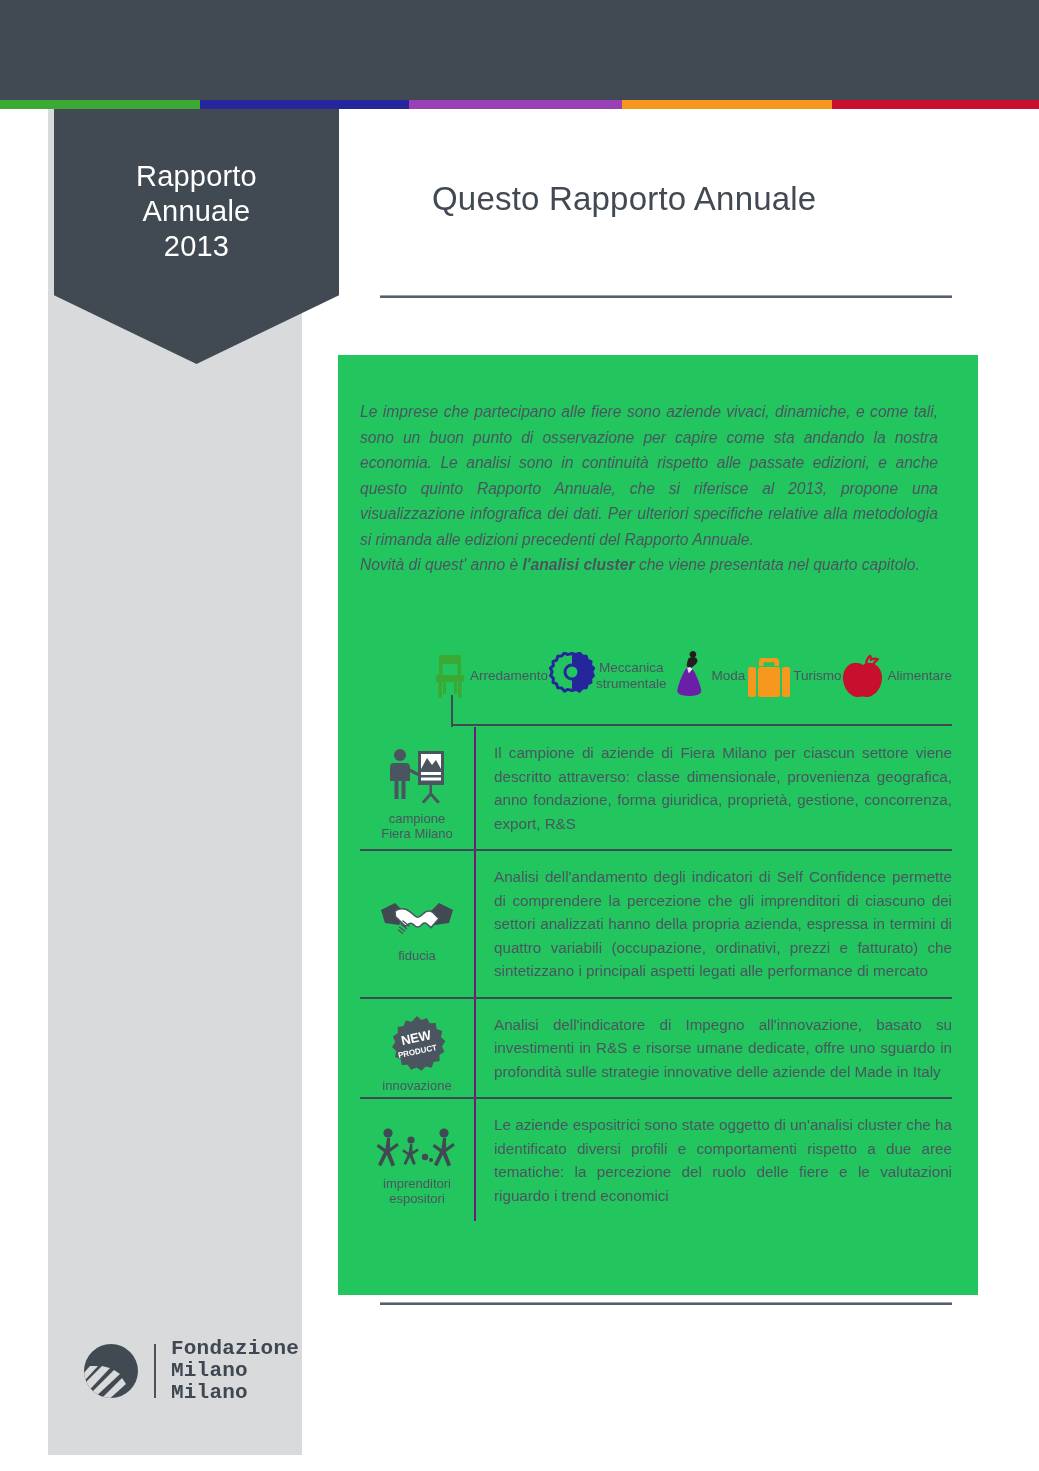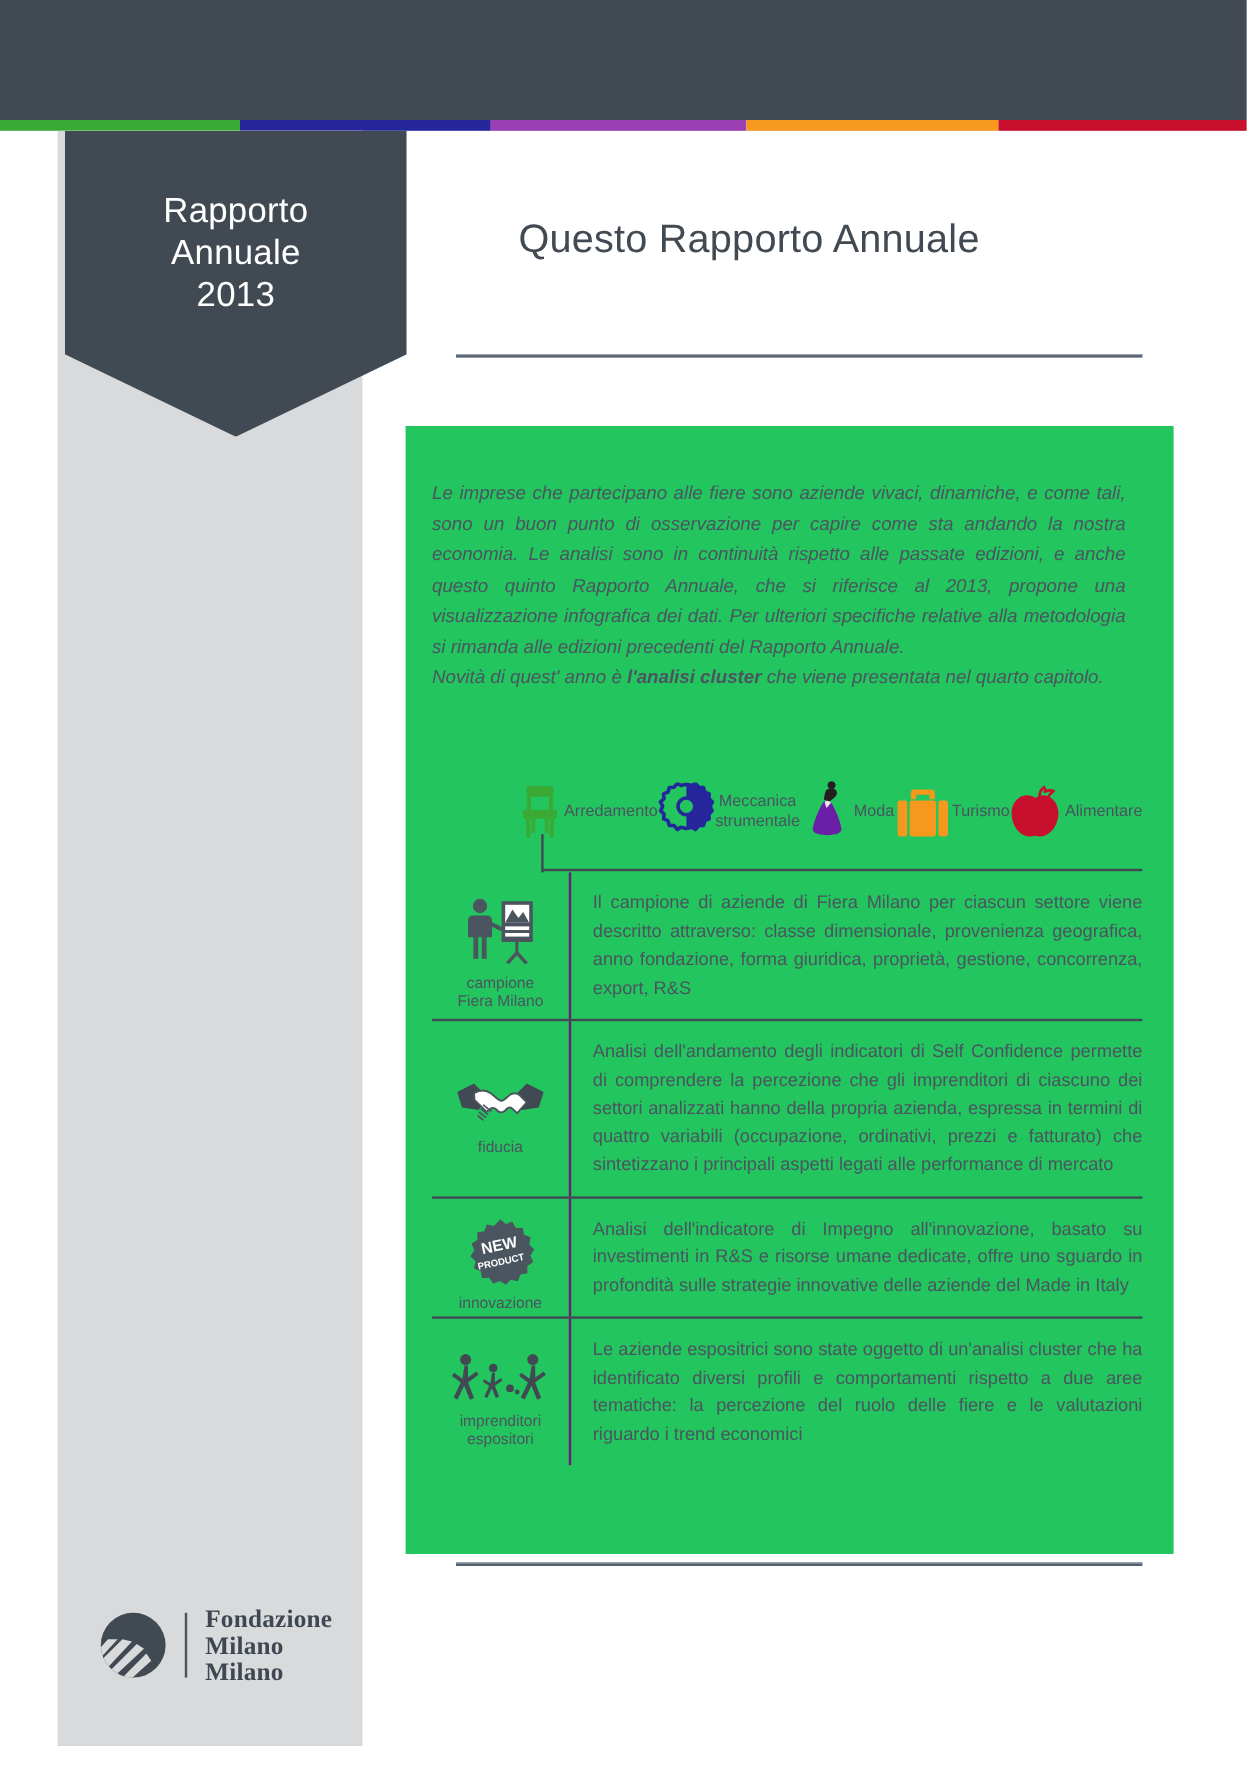--- a/index.html
+++ b/index.html
@@ -73,21 +73,21 @@
   .logo-mark { width: 58px; height: 58px; flex: 0 0 auto; }
   .logo-divider {
     width: 2px;
     height: 54px;
     background: #4a535e;
     margin: 0 15px 0 14px;
     flex: 0 0 auto;
   }
   .logo-text {
     color: #3f4852;
-    font-family: Liberation Serif, serif;
+    font-family: Liberation Mono, monospace;
     font-size: 21px;
     line-height: 22px;
     font-weight: 700;
     letter-spacing: 0.2px;
   }
 
   
   .page-title {
     position: absolute;
     left: 432px; top: 180px;

